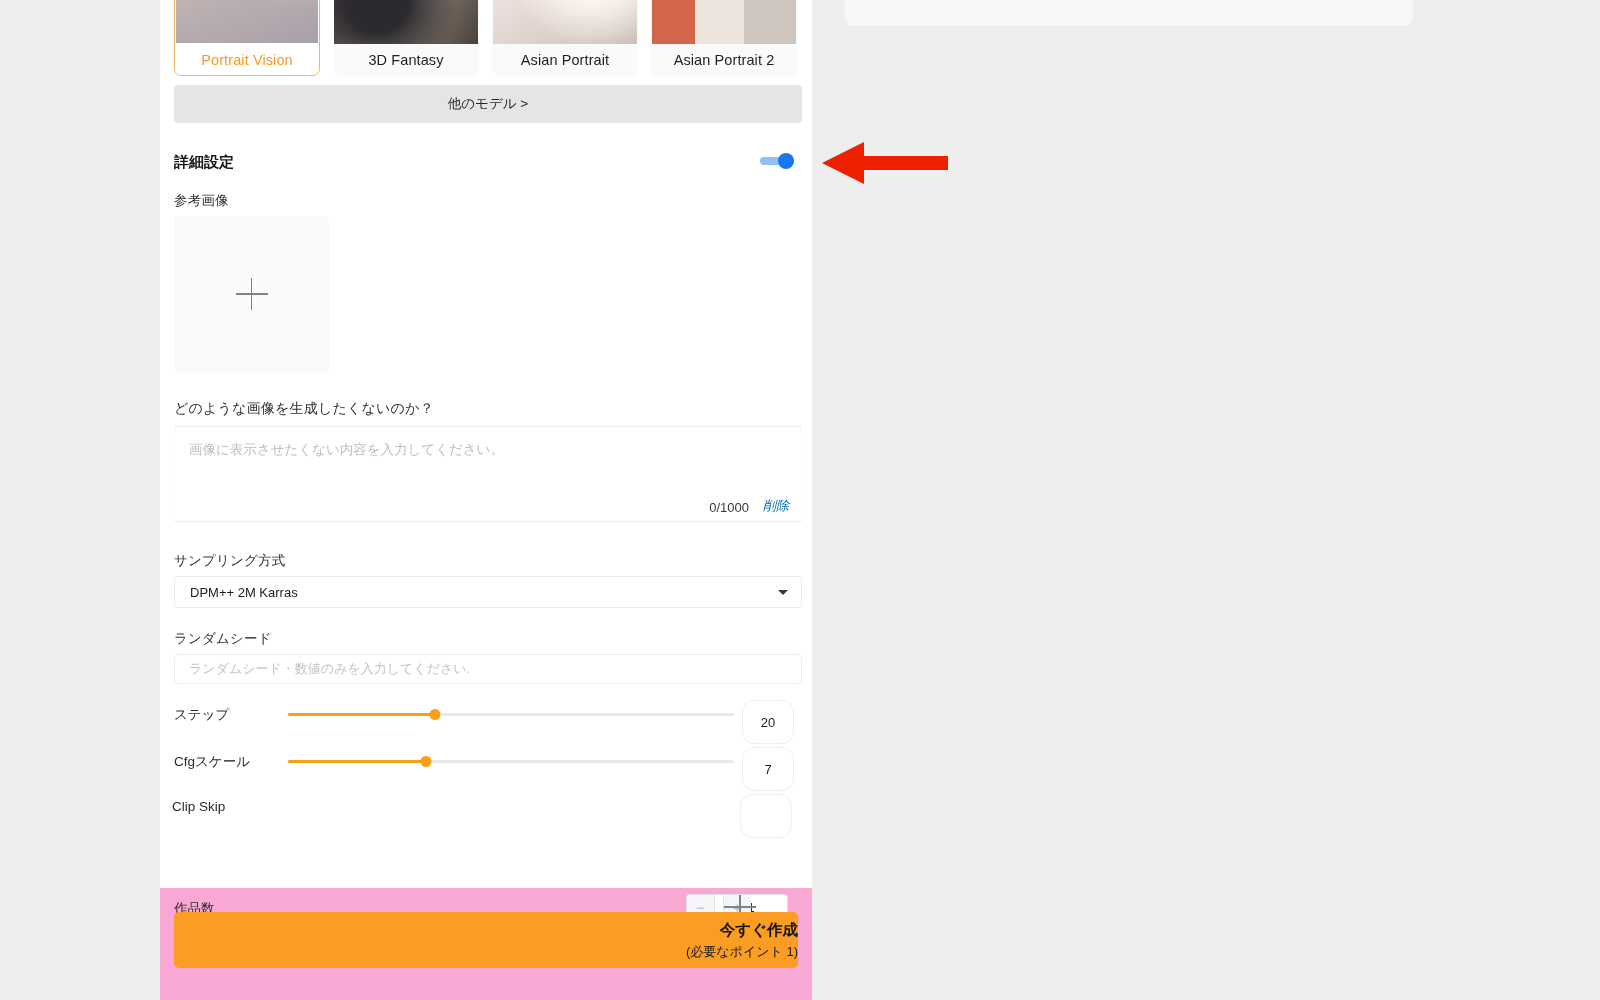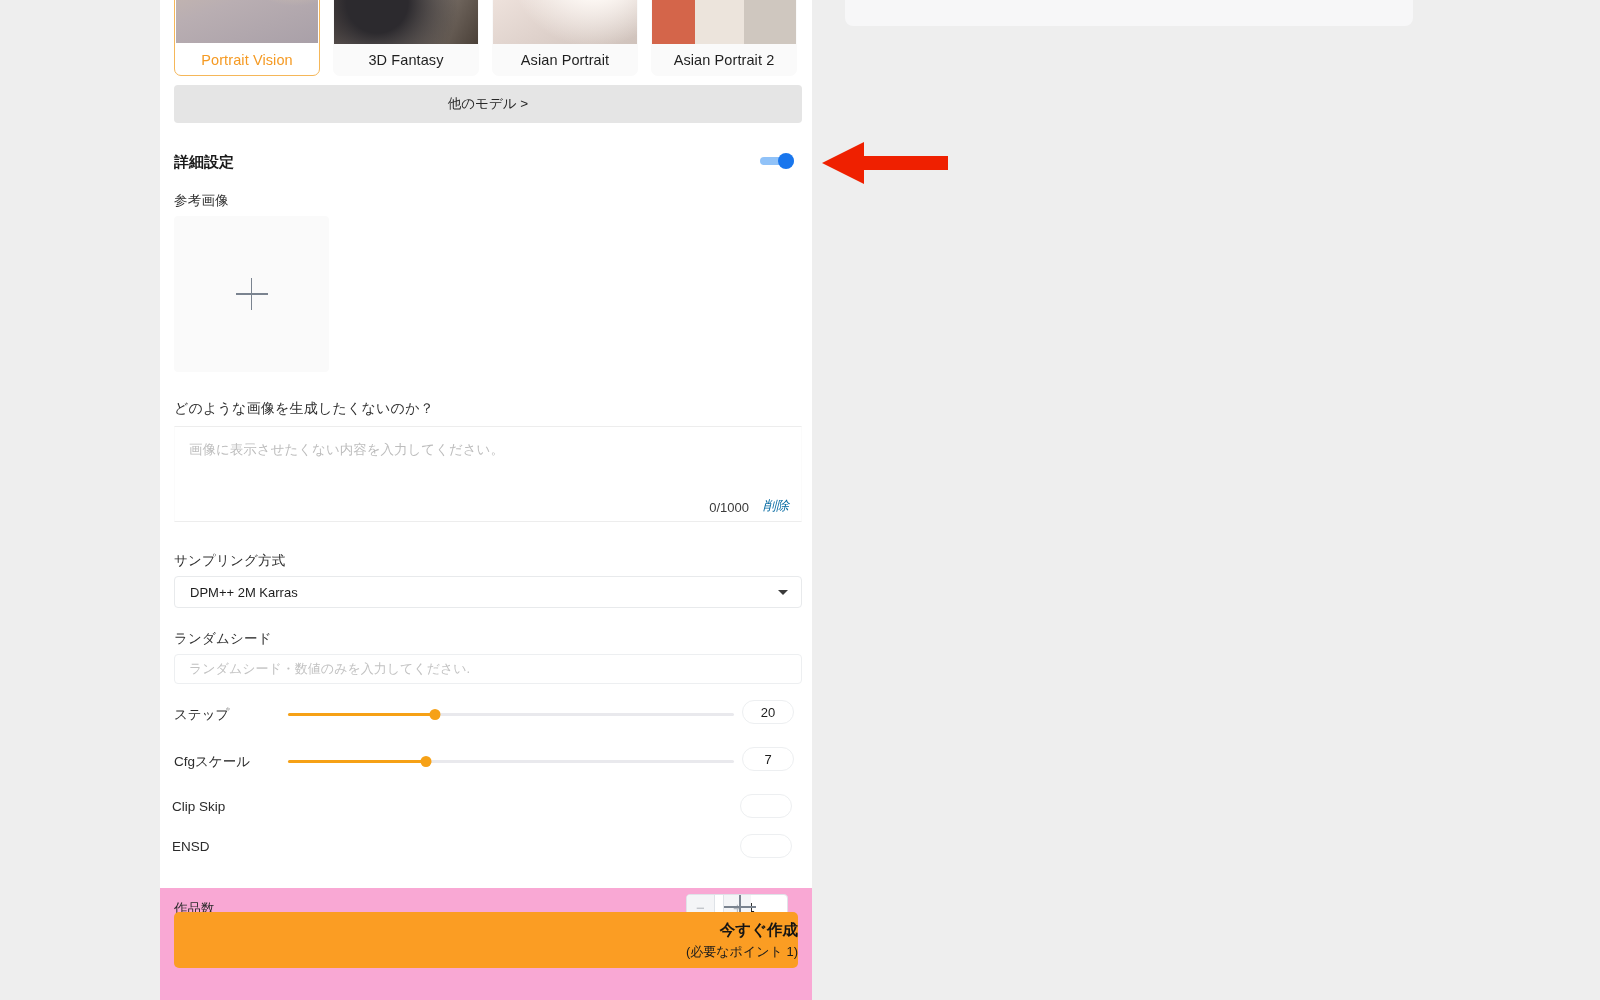--- a/index.html
+++ b/index.html
@@ -197,21 +197,21 @@
     background: #f6a116; border-radius: 2px;
   }
   .thumb {
     position: absolute; top: -4px;
     width: 11px; height: 11px; border-radius: 50%;
     background: #f6a116; transform: translateX(-50%);
     cursor: pointer;
   }
   .val-box {
     position: absolute; right: 8px; top: 0;
-    width: 52px; height: 24px;
+    width: 52px; height: 44px;
     border: 1px solid #edeff1; border-radius: 12px;
     background: #fff;
     display: flex; align-items: center; justify-content: center;
     font-size: 13px; color: #1e1e1e;
   }
 
   .row-steps { top: 796px; }
   .row-cfg   { top: 843px; }
   .row-clip  { top: 890px; }
   .row-ensd  { top: 930px; }
@@ -347,24 +347,20 @@
         <div class="thumb" id="thumb-cfg" style="left: 31%;"></div>
       </div>
       <div class="val-box">7</div>
     </div>
 
     <div class="plain-row row-clip">
       <span class="sl-label">Clip Skip</span>
       <div class="val-box"></div>
     </div>
 
-    <div class="plain-row row-ensd">
-      <span class="sl-label">ENSD</span>
-      <div class="val-box"></div>
-    </div>
 
   </div>
 
   <div class="footer">
     <div class="footer-top">
       <span class="qty-label">作品数</span>
       <div class="stepper">
         <div class="step-btn minus">−</div>
         <div class="step-val">1</div>
         <div class="step-btn plus">+</div>

